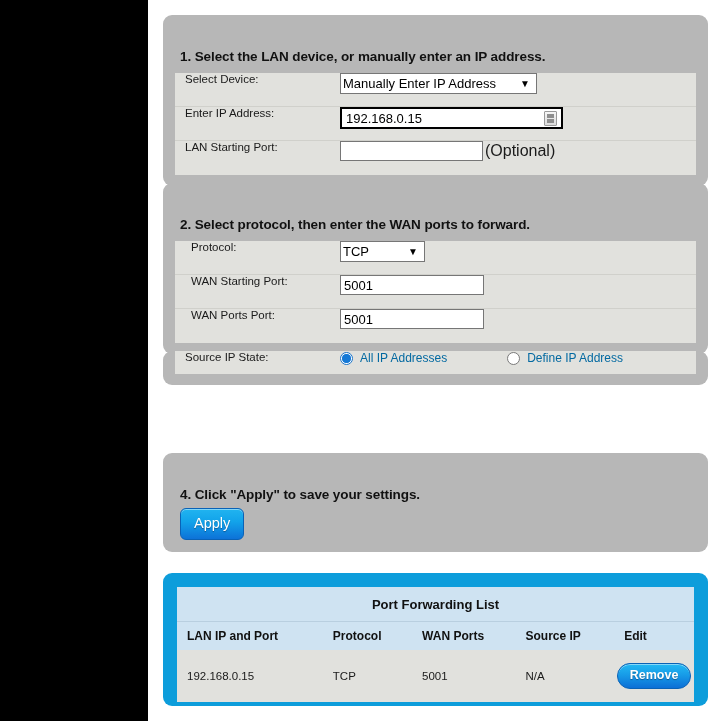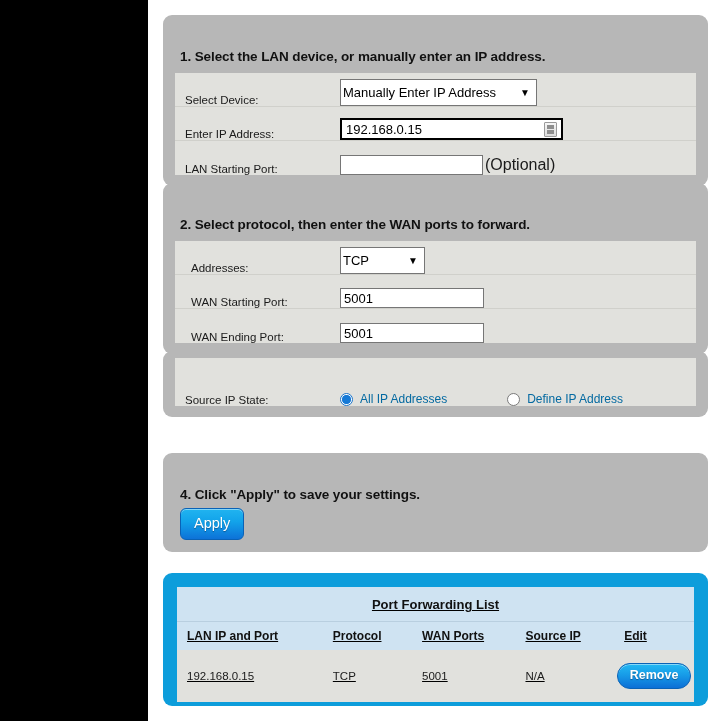--- a/index.html
+++ b/index.html
@@ -34,21 +34,21 @@
     padding:10px 0 9px 17px;
     letter-spacing:-0.1px;
     margin-top:24px;
   }
   .panel-body{
     margin:0 12px 11px 12px;
     background:#e1e1dd;
   }
   .frow{
     display:flex;
-    align-items:flex-end;
+    align-items:flex-start;
     height:34px;
     border-bottom:1px solid #d0d0cb;
     box-sizing:border-box;
   }
   .frow:last-child{border-bottom:none;}
   .flabel{
     width:165px;
     flex:0 0 165px;
     font-size:11.5px;
     color:#1a1a1a;
@@ -56,21 +56,21 @@
     box-sizing:border-box;
   }
   .fctl{flex:1;display:flex;align-items:center;}
 
   select.sel{
     font-family:"Liberation Sans", sans-serif;
     font-size:13px;
     color:#000;
     background:#ffffff;
     border:1px solid #767676;
-    height:27px;
+    height:21px;
     padding:0 2px;
     box-sizing:border-box;
     -moz-appearance:none;
     appearance:none;
   }
   .selwrap{position:relative;display:inline-block;}
   .selwrap .chev{
     position:absolute;right:7px;top:50%;
     transform:translateY(-50%);
     pointer-events:none;
@@ -169,21 +169,20 @@
     border-radius:9px;
     box-sizing:border-box;
     padding:14px;
     overflow:hidden;
   }
   .tbl{
     width:100%;
     border-collapse:collapse;
     background:#a3a3a3;
     table-layout:fixed;
-    text-decoration:underline;
   }
   .tbl caption{
     background:#cfe3f2;
     font-size:13px;font-weight:bold;color:#111;
     padding:10px 0 9px 0;
     border-bottom:1px solid #b9cfe0;
   }
   .tbl th{
     background:#cfe3f2;
     font-size:12px;font-weight:bold;color:#111;
@@ -253,51 +252,51 @@
       </div>
 
     </div>
   </div>
 
   <div class="panel" style="top:183px;">
     <div class="panel-title">2. Select protocol, then enter the WAN ports to forward.</div>
     <div class="panel-body">
 
       <div class="frow">
-        <div class="flabel" style="padding-left:16px;">Addresses:</div>
+        <div class="flabel" style="padding-left:16px;">Protocol:</div>
         <div class="fctl">
           <span class="selwrap">
             <select class="sel" id="proto">
               <option>TCP</option>
             </select>
             <span class="chev">▼</span>
           </span>
         </div>
       </div>
 
       <div class="frow">
         <div class="flabel" style="padding-left:16px;">WAN Starting Port:</div>
         <div class="fctl">
           <input class="txt" style="width: 144px;" type="text" value="5001">
         </div>
       </div>
 
       <div class="frow">
-        <div class="flabel" style="padding-left:16px;">WAN Ending Port:</div>
+        <div class="flabel" style="padding-left:16px;">WAN Ports Port:</div>
         <div class="fctl">
           <input class="txt" style="width: 144px;" type="text" value="5001">
         </div>
       </div>
 
     </div>
   </div>
 
   <div class="panel" style="top:351px;">
     <div class="panel-body">
-      <div class="frow" style="height:48px;margin-top:7px;">
+      <div class="frow" style="height:23px;">
         <div class="flabel">Source IP State:</div>
         <div class="fctl">
           <div class="radio-line">
             <div class="radio-item">
               <span class="radio on"></span>
               <span class="radio-label">All IP Addresses</span>
             </div>
             <div class="radio-item" style="margin-right:0;">
               <span class="radio"></span>
               <span class="radio-label">Define IP Address</span>

